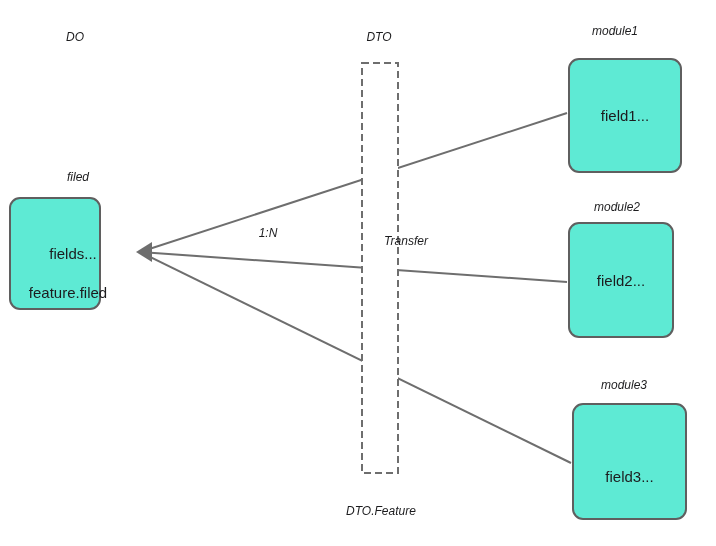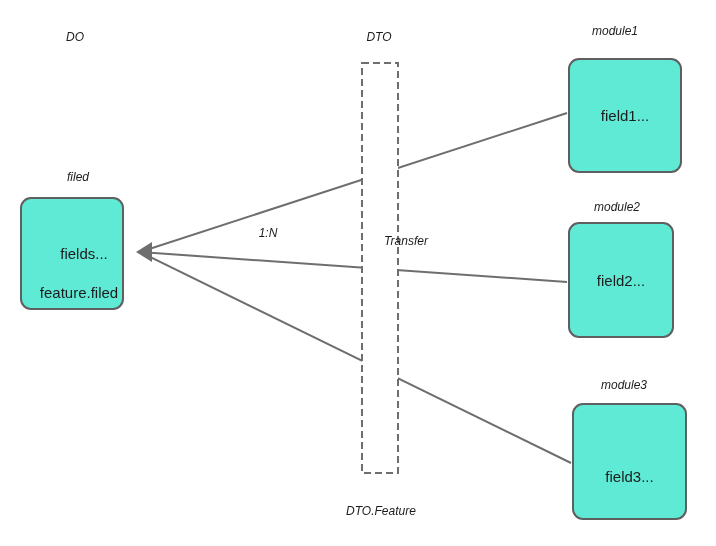--- a/index.html
+++ b/index.html
@@ -75,21 +75,21 @@
     <line class="conn" x1="140" y1="252" x2="567" y2="282"></line>
     <line class="conn" x1="140" y1="252" x2="571" y2="463"></line>
     <rect class="dashed-rect" x="362" y="63" width="36" height="410"></rect>
     <polygon class="arrow" points="136,252 152,242 152,262"></polygon>
   </svg>
 
   <div class="label" style="left:75px; top:37px;">DO</div>
   <div class="label" style="left:379px; top:37px;">DTO</div>
 
   <div class="label" style="left:78px; top:177px;">filed</div>
-  <div class="node" style="left:20px; top:197px; width:104px; height:113px;border-radius:11px;">
+  <div class="node" style="left:9px; top:197px; width:92px; height:113px;border-radius:11px;">
     <div class="node-text" style="left:62px; top:54px;">fields...</div>
     <div class="node-text" style="left:57px; top:93px;">feature.filed</div>
   </div>
 
   <div class="label" style="left:268px; top:233px;">1:N</div>
   <div class="label" style="left:406px; top:241px;">Transfer</div>
   <div class="label" style="left:381px; top:487px;margin-top:24px;">DTO.Feature</div>
 
   <div class="label" style="left:615px; top:31px;">module1</div>
   <div class="node module-box" style="left:568px; top:58px; width:114px; height:115px;">

